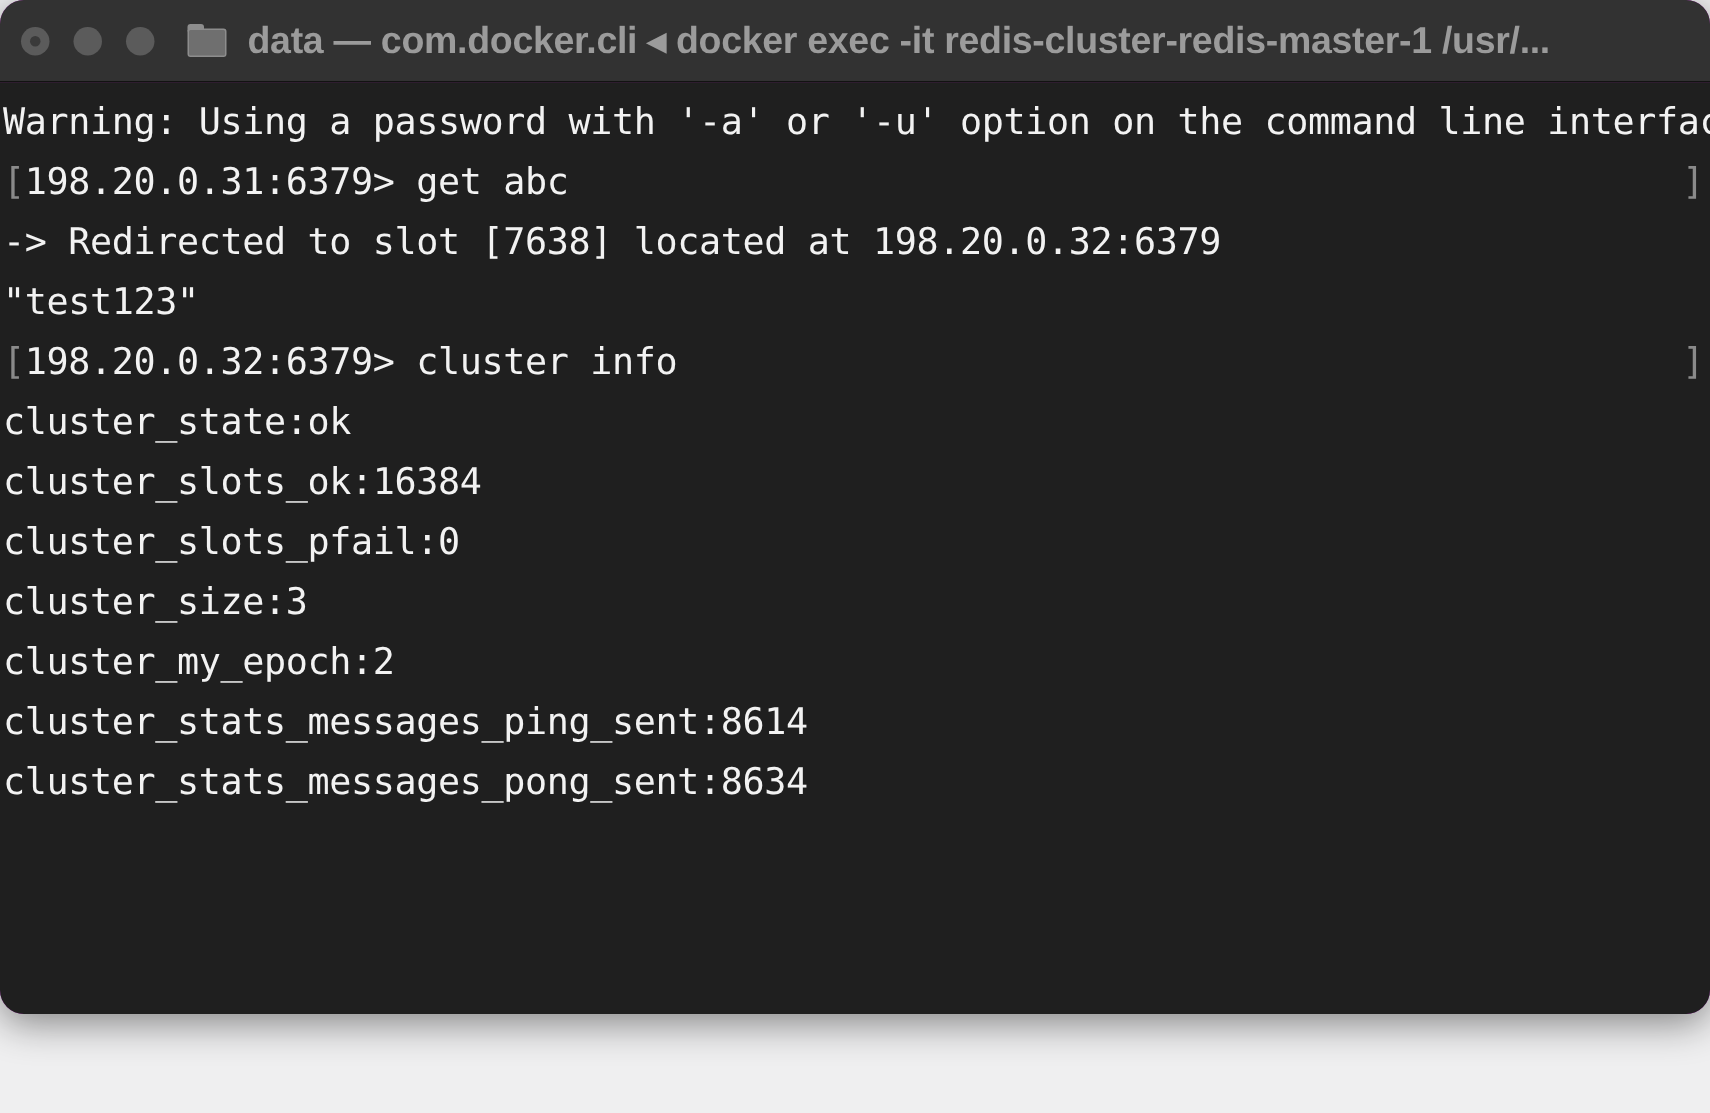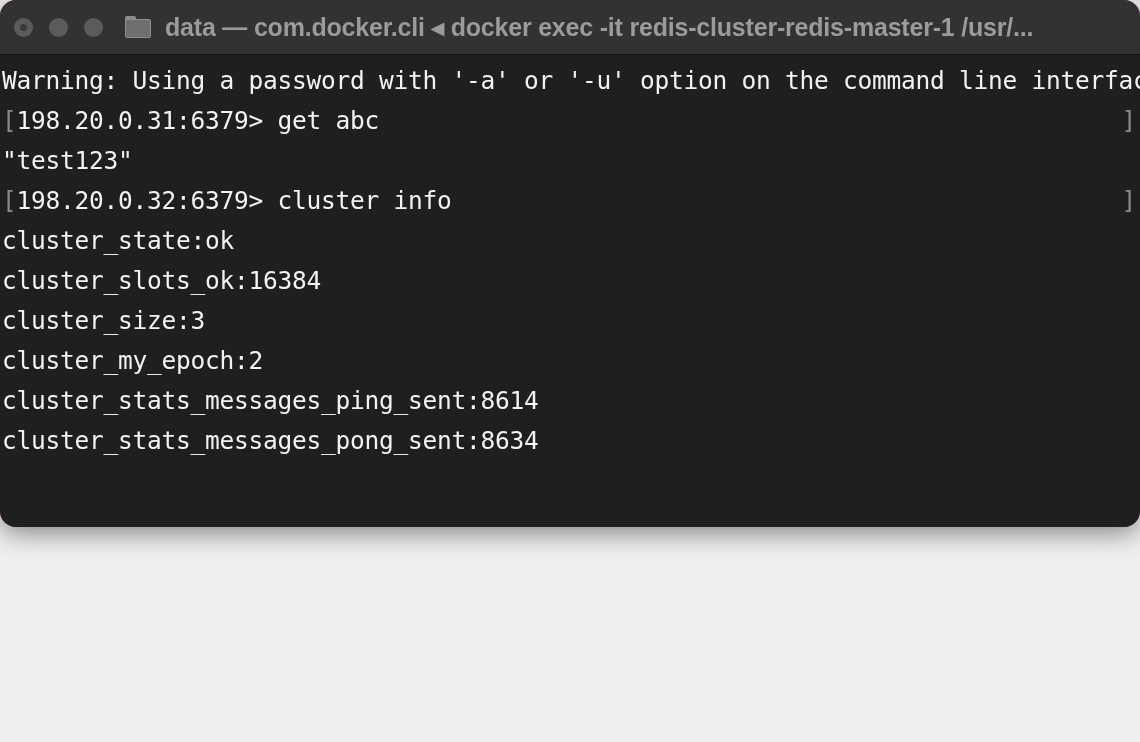--- a/index.html
+++ b/index.html
@@ -7,21 +7,21 @@
     margin: 0; padding: 0;
     width: 1140px; height: 742px;
     background: #efeff0;
     overflow: hidden;
     font-family: "DejaVu Sans Mono", monospace;
   }
 
   #window {
     position: absolute;
     left: 0; top: 0;
-    width: 1140px; height: 527px;
+    width: 1140px; height: 676px;
     background: #a21caf;
     border-radius: 16px;
     overflow: hidden;
     box-shadow: 0 6px 26px rgba(0,0,0,0.45);
   }
 
   
   #titlebar {
     position: relative;
     height: 55px;
@@ -127,24 +127,26 @@
       <div class="tab"></div>
       <div class="body"></div>
     </div>
     <div id="title-text">data — com.docker.cli ◂ docker exec -it redis-cluster-redis-master-1 /usr/...</div>
   </div>
 
   <div id="terminal">
     <div id="lines">
         <div class="line"><span>Warning: Using a password with '-a' or '-u' option on the command line interface</span></div>
         <div class="line"><span class="bracket">[</span><span>198.20.0.31:6379&gt; get abc</span><span class="endbracket">]</span></div>
+        <div class="line"><span>-&gt; Redirected to slot [7638] located at 198.20.0.32:6379</span></div>
         <div class="line"><span>"test123"</span></div>
         <div class="line"><span class="bracket">[</span><span>198.20.0.32:6379&gt; cluster info</span><span class="endbracket">]</span></div>
         <div class="line"><span>cluster_state:ok</span></div>
         <div class="line"><span>cluster_slots_ok:16384</span></div>
+        <div class="line"><span>cluster_slots_pfail:0</span></div>
         <div class="line"><span>cluster_size:3</span></div>
         <div class="line"><span>cluster_my_epoch:2</span></div>
         <div class="line"><span>cluster_stats_messages_ping_sent:8614</span></div>
         <div class="line"><span>cluster_stats_messages_pong_sent:8634</span></div>
         <div class="line"></div>
       </div>
 
     <div id="watermark">CSDN @Warning</div>
   </div>
 

